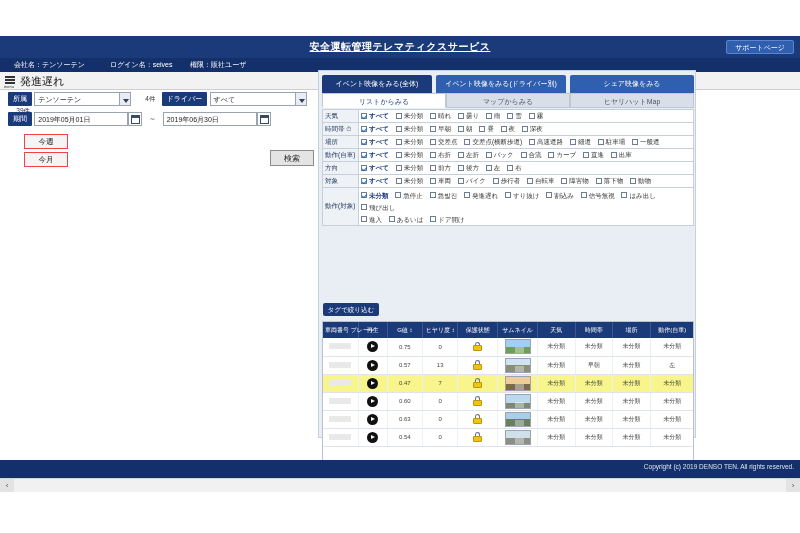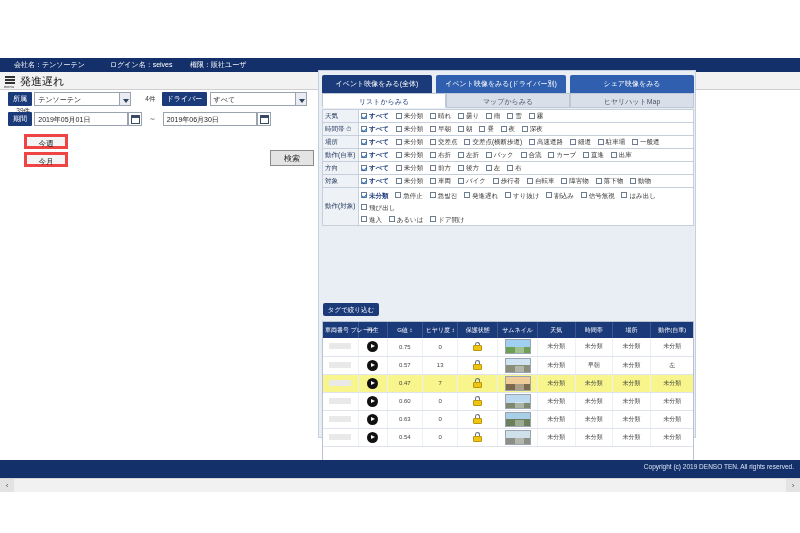--- a/index.html
+++ b/index.html
@@ -74,21 +74,21 @@
   .row2 { position:absolute; left:0; top:20px; }
   .cnt { font-size:6.5px; color:#333; display:inline-block; width:22px; text-align:right; }
   .cal-btn {
     display:inline-block; width:14px; height:14px; border:1px solid #9aa4b1;
     background:#fff; vertical-align:middle; position:relative;
   }
   .cal-btn .c1 { position:absolute; left:2px; top:2px; width:9px; height:9px; border:1px solid #3a4a63;}
   .cal-btn .c2 { position:absolute; left:2px; top:2px; width:9px; height:3px; background:#3a4a63;}
   .btn-week, .btn-month {
     position:absolute; width:44px; height:15px; background:#f4f4f4;
-    border:3px solid #ef4444; font-size:7.5px; text-align:center; line-height:14px;
+    border:1px solid #ef4444; font-size:7.5px; text-align:center; line-height:14px;
   }
   .btn-week { left:16px; top:42px; }
   .btn-month { left:16px; top:60px; }
   .btn-search {
     position:absolute; left:262px; top:58px; width:44px; height:16px;
     background:#e4e4e4; border:1px solid #8c8c8c; font-size:8px;
     text-align:center; line-height:15px;
   }
 
   
@@ -217,20 +217,24 @@
   .bottom-scroll .a1 { left:0;} .bottom-scroll .a2 { right:0;}
   .white-bottom { position:absolute; left:0; top:492px; width:800px; height:41px; background:#fff;}
   .top-white { position:absolute; left:0; top:0; width:800px; height:36px; background:#fff;}
 </style>
 </head>
 <body>
 
 <div class="app">
   <div class="top-white"></div>
 
+  <div class="topbar">
+    <div class="title">安全運転管理テレマティクスサービス</div>
+    <div class="support-btn">サポートページ</div>
+  </div>
 
   <div class="infobar">
     <div class="cell" style="left:14px;">会社名：テンソーテン</div>
     <div class="cell" style="left:110px;">ログイン名：seives</div>
     <div class="cell" style="left:190px;">権限：販社ユーザ</div>
   </div>
 
   <div class="pagetitle-row">
     <div class="hamburger">
       <div class="bar"></div>

